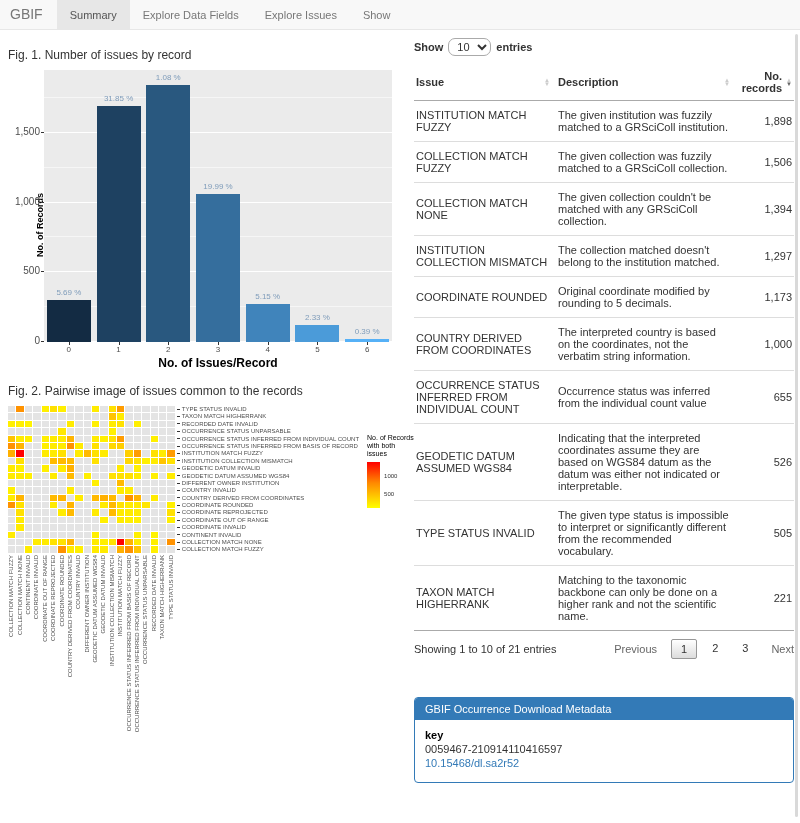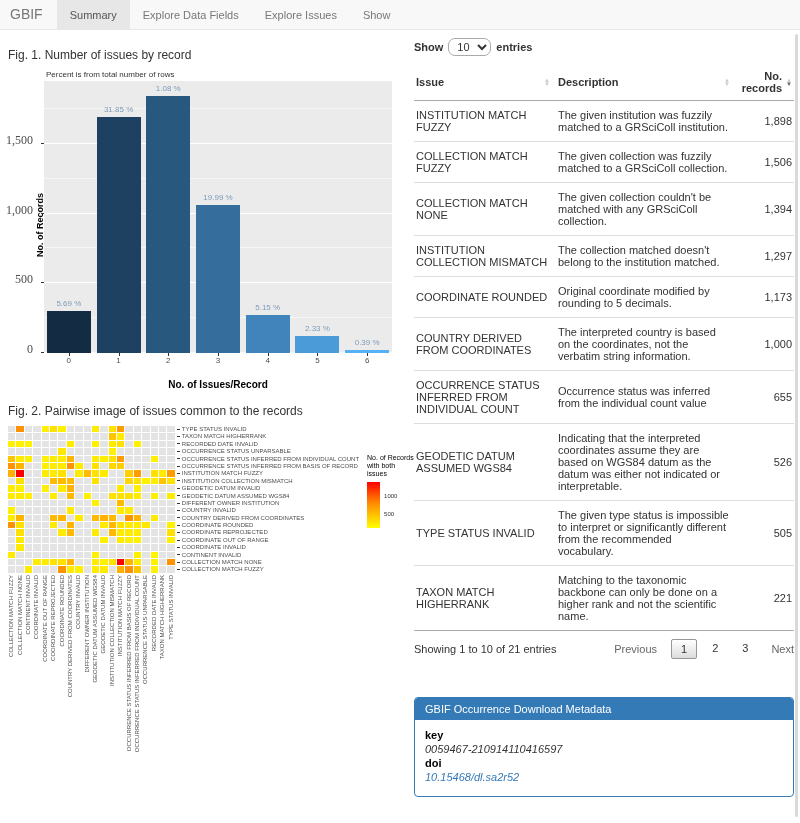--- a/index.html
+++ b/index.html
@@ -18,31 +18,31 @@
   .col-right { flex:1; min-width:0; position:relative; }
   .fig-title { font-size:12px; color:#333; margin:12px 0 8px 0; }
 
   
   .bc-wrap { position:relative; width:390px; }
   .bc-sub { font-size:8px; color:#333; margin-left:38px; margin-bottom:2px; }
   .bc-body { display:flex; }
   .bc-ytitle { position:absolute; left:-8px; top:150px; transform:rotate(-90deg);
     font-size:9px; font-weight:bold; color:#000; width:80px; text-align:center; }
   .bc-yaxis { width:36px; position:relative; flex:none; }
-  .bc-ytick { position:absolute; right:11px; font-size:12px; color:#4d4d4d; transform:translateY(4px);font-family:Liberation Serif, serif; }
+  .bc-ytick { position:absolute; right:4px; font-size:10px; color:#4d4d4d; transform:translateY(4px); }
   .bc-ytickmark { position:absolute; right:0; width:3px; height:1px; background:#333; }
   .bc-panel { position:relative; width:348px; height:272px; background:#ebebeb; overflow:hidden; }
   .gl { position:absolute; left:0; right:0; height:1px; background:#fff; }
   .gl.minor { opacity:.55; }
   .bar { position:absolute; }
   .bar-label { position:absolute; font-size:8px; color:#7f9cba; white-space:nowrap; transform:translateX(-50%); }
   .bc-xaxis { position:relative; height:12px; margin-left:36px; width:348px; }
   .bc-xtick { position:absolute; transform:translateX(-50%); font-size:8px; color:#4d4d4d; top:3px; }
   .bc-xtickmark { position:absolute; width:1px; height:3px; background:#333; top:0; }
-  .bc-xtitle { margin-left:36px; width:348px; text-align:center; font-size:10px; font-weight:bold; color:#000; margin-top:14px; }
+  .bc-xtitle { margin-left:36px; width:348px; text-align:center; font-size:12px; font-weight:bold; color:#000; margin-top:2px; }
 
   
   .hm-wrap { display:flex; margin-top:2px; }
   .hm-left { flex:none; }
   .hm-grid { display:grid; grid-template-columns:repeat(20,7.4px); grid-auto-rows:6.4px;
     gap:1px; background:#fff; }
   .hm-cell { background:#e4e4e4; }
   .hm-ylabs { display:grid; grid-auto-rows:6.4px; gap:1px; margin-left:2px; }
   .hm-ylab { font-size:6px; line-height:6.4px; color:#4d4d4d; white-space:nowrap; display:flex; align-items:center; }
   .hm-ylab::before { content:""; width:3px; height:1px; background:#333; margin-right:2px; flex:none; }
@@ -76,21 +76,21 @@
   .page-btn { cursor:pointer; color:#666; }
   .page-num { cursor:pointer; color:#333; padding:3px 9px; }
   .page-num.active { border:1px solid #979797; border-radius:2px;
     background:linear-gradient(to bottom,#fff 0%,#dcdcdc 100%); }
 
   
   .panel { margin-top:38px; border:1px solid #337ab7; border-radius:4px; overflow:hidden; }
   .panel-heading { background:#337ab7; color:#fff; padding:5px 10px; font-size:11px; }
   .panel-body { padding:8px 10px 12px 10px; }
   .meta-label { font-weight:bold; color:#000; line-height:14px; }
-  .meta-value { color:#333; line-height:14px; word-wrap:break-word;font-style:italic; }
+  .meta-value { color:#333; line-height:14px; word-wrap:break-word; }
   .meta-value.link { color:#337ab7; cursor:pointer; }
 
   .scroll-line { position:fixed; right:2px; top:34px; bottom:6px; width:3px; background:#d9d9d9; border-radius:2px; }
 </style>
 </head>
 <body>
 
 <div class="navbar">
   <span class="nav-brand">GBIF</span>
   <div id="nav-items" style="display:flex;">
@@ -99,21 +99,20 @@
       <div class="nav-item">Explore Issues</div>
       <div class="nav-item">Show</div>
     </div>
 </div>
 
 <div class="main">
 
   <div class="col-left">
     <div class="fig-title">Fig. 1. Number of issues by record</div>
     <div class="bc-wrap">
-      <div class="bc-sub">Percent is from total number of rows</div>
       <div class="bc-ytitle">No. of Records</div>
       <div class="bc-body">
         <div class="bc-yaxis" id="bc-yaxis">
             <span class="bc-ytick" style="bottom: 0px;">0</span>
             <span class="bc-ytickmark" style="bottom: 0px;"></span>
             <span class="bc-ytick" style="bottom: 69.7436px;">500</span>
             <span class="bc-ytickmark" style="bottom: 69.7436px;"></span>
             <span class="bc-ytick" style="bottom: 139.487px;">1,000</span>
             <span class="bc-ytickmark" style="bottom: 139.487px;"></span>
             <span class="bc-ytick" style="bottom: 209.231px;">1,500</span>
@@ -773,21 +772,20 @@
           </span>
           <span class="page-btn">Next</span>
         </div>
     </div>
 
     <div class="panel">
       <div class="panel-heading">GBIF Occurrence Download Metadata</div>
       <div class="panel-body" id="meta-body">
           <div class="meta-label">key</div>
           <div class="meta-value">0059467-210914110416597</div>
-          <div class="meta-label">doi</div>
           <div class="meta-value link">10.15468/dl.sa2r52</div>
         </div>
     </div>
   </div>
 
 </div>
 
 <div class="scroll-line"></div>
 
 </body></html>

